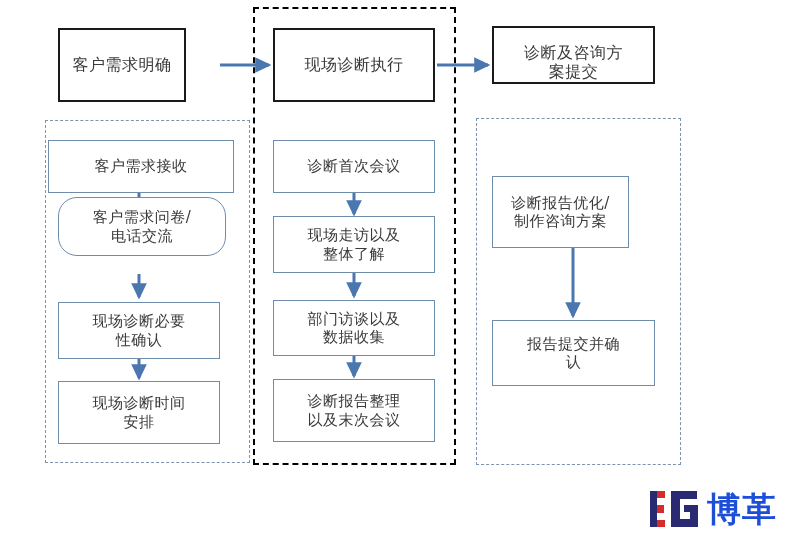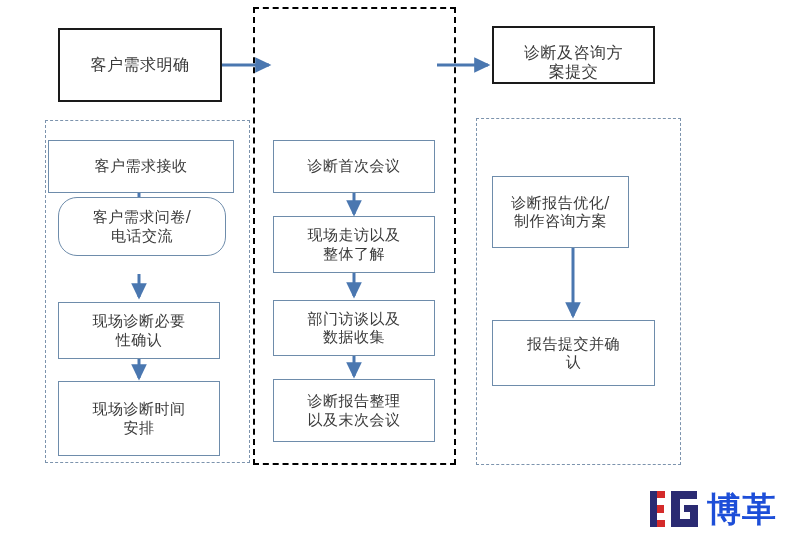--- a/index.html
+++ b/index.html
@@ -122,42 +122,45 @@
     <line x1="139" y1="274" x2="139" y2="297" stroke="#4a77b0" stroke-width="3" marker-end="url(#ah)"></line>
     <line x1="139" y1="359" x2="139" y2="378" stroke="#4a77b0" stroke-width="3" marker-end="url(#ah)"></line>
 
     <line x1="354" y1="193" x2="354" y2="214" stroke="#4a77b0" stroke-width="3" marker-end="url(#ah)"></line>
     <line x1="354" y1="273" x2="354" y2="296" stroke="#4a77b0" stroke-width="3" marker-end="url(#ah)"></line>
     <line x1="354" y1="356" x2="354" y2="376" stroke="#4a77b0" stroke-width="3" marker-end="url(#ah)"></line>
 
     <line x1="573" y1="248" x2="573" y2="316" stroke="#4a77b0" stroke-width="3" marker-end="url(#ah)"></line>
   </svg>
 
-  <div class="node top-node" style="left:58px; top:28px; width:164px; height:74px;">
+  <div class="node top-node" style="left:58px; top:28px; width:128px; height:74px;">
     <span class="label">客户需求明确</span>
   </div>
 
+  <div class="node top-node" style="left:273px; top:28px; width:162px; height:74px;">
+    <span class="label">现场诊断执行</span>
+  </div>
 
   <div class="node top-node" style="left:492px; top:26px; width:163px; height:58px;align-items:flex-end;">
     <span class="label">诊断及咨询方
 案提交</span>
   </div>
 
   <div class="node sub-node" style="left:48px; top:140px; width:186px; height:53px;align-items:center;">
     <span class="label">客户需求接收</span>
   </div>
   <div class="node sub-node" style="left:58px; top:197px; width:168px; height:59px;border-radius:19px;">
     <span class="label">客户需求问卷/
 电话交流</span>
   </div>
   <div class="node sub-node" style="left:58px; top:302px; width:162px; height:57px;">
     <span class="label">现场诊断必要
 性确认</span>
   </div>
-  <div class="node sub-node" style="left:58px; top:381px; width:162px; height:75px;">
+  <div class="node sub-node" style="left:58px; top:381px; width:162px; height:63px;">
     <span class="label">现场诊断时间
 安排</span>
   </div>
 
   <div class="node sub-node" style="left:273px; top:140px; width:162px; height:53px;">
     <span class="label">诊断首次会议</span>
   </div>
   <div class="node sub-node" style="left:273px; top:216px; width:162px; height:57px;">
     <span class="label">现场走访以及
 整体了解</span>

